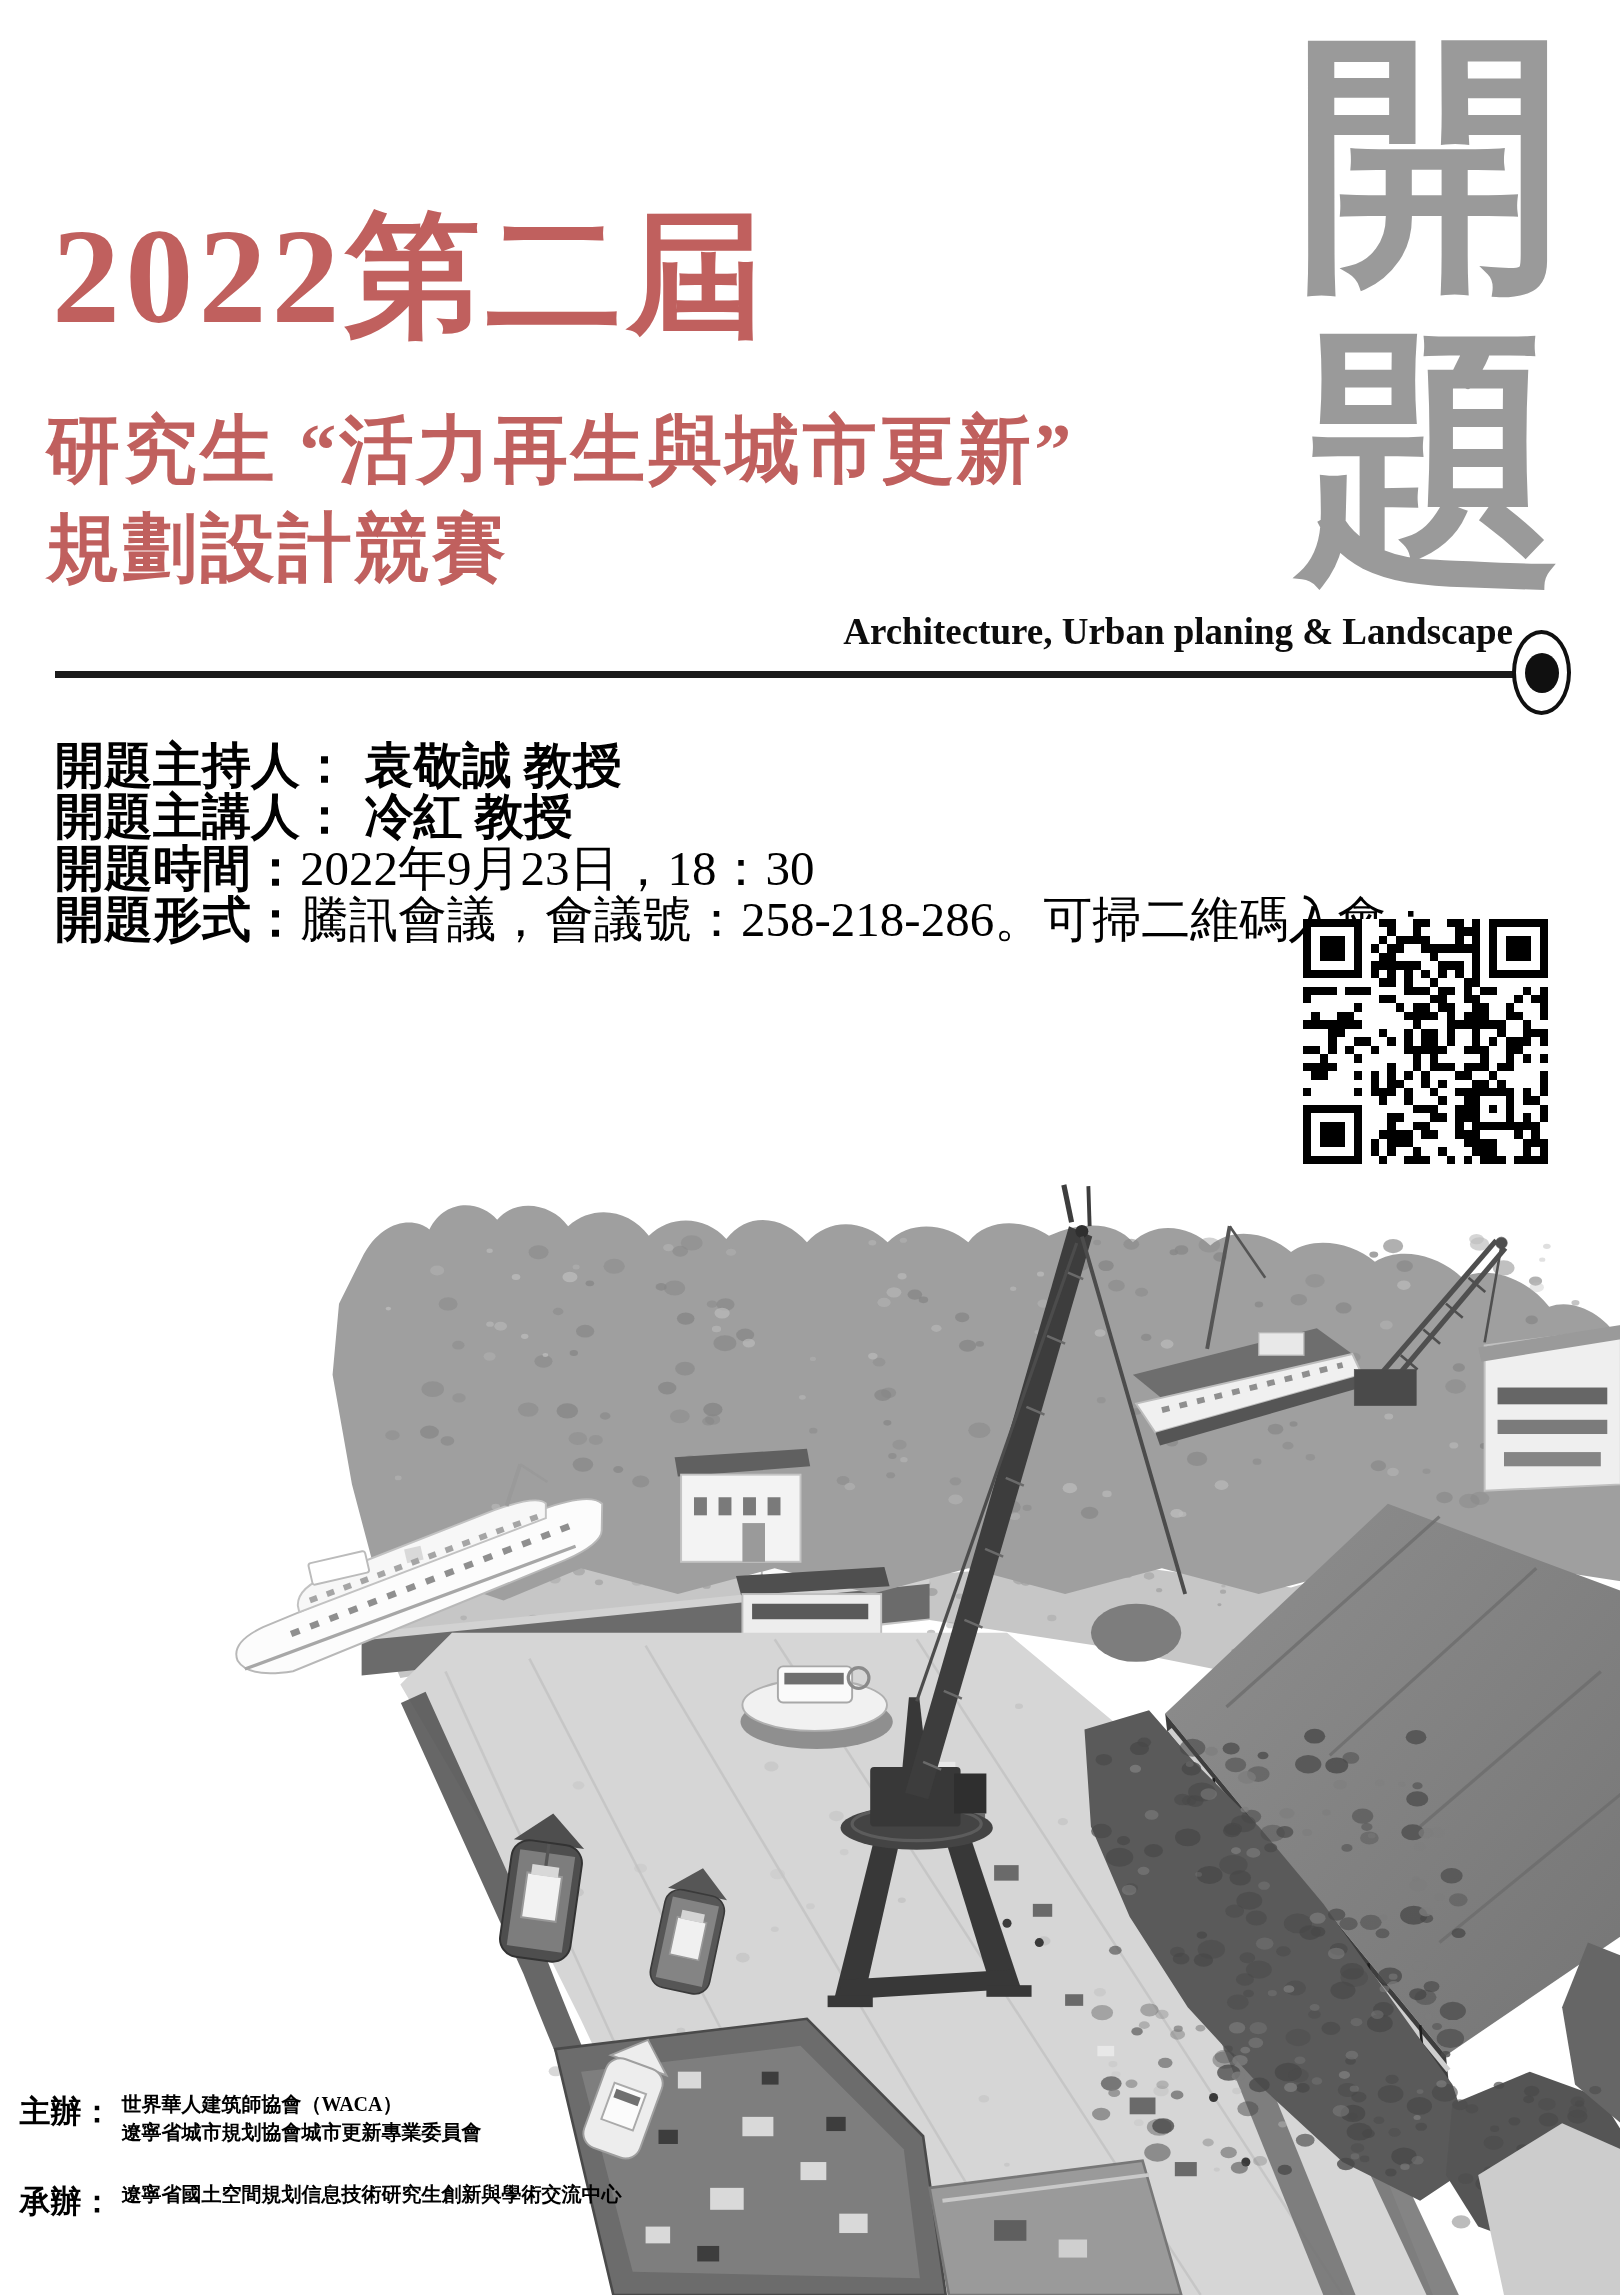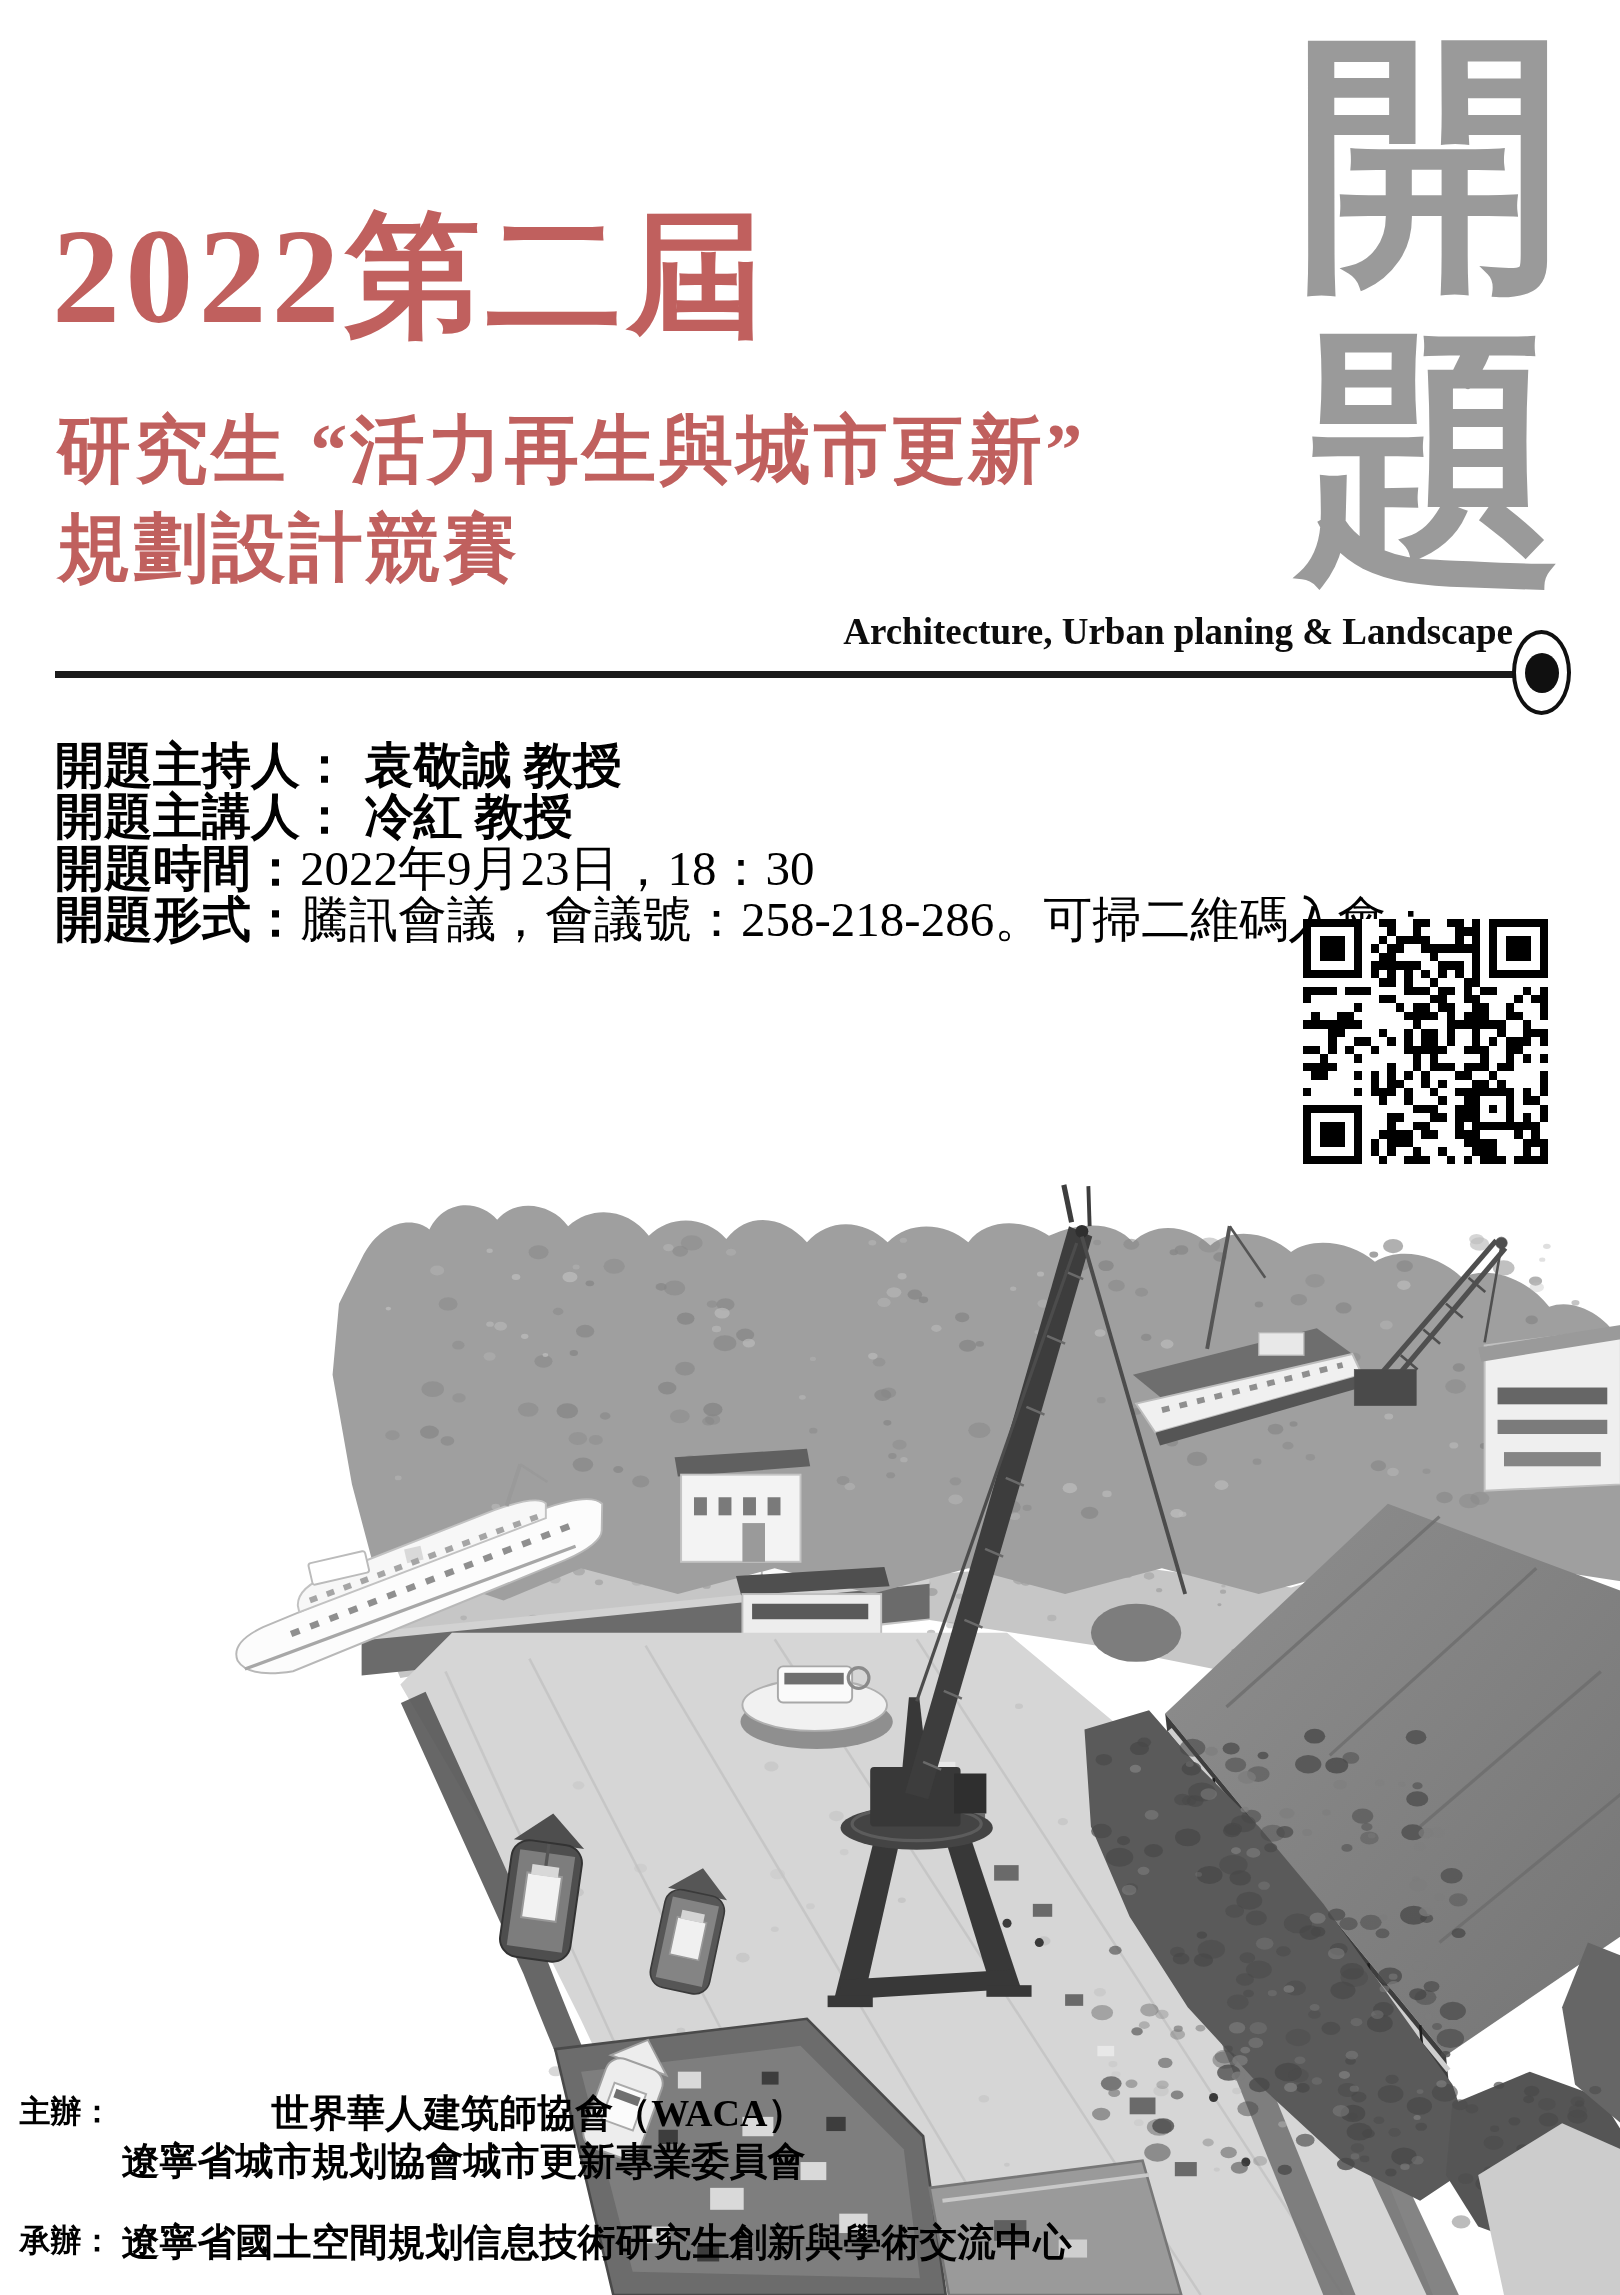--- a/index.html
+++ b/index.html
@@ -3,21 +3,21 @@
 <meta charset="utf-8">
 <style>
   html,body{margin:0;padding:0;background:#ffffff;overflow:hidden;}
   body{width:1621px;height:2295px;position:relative;
        font-family:"Liberation Serif","DejaVu Serif",serif;color:var(--text-black,#000);}
   .poster{position:absolute;inset:0;background:#fff;overflow:hidden;}
 
   
   .title-year{position:absolute;left:52px;top:208px;font-size:136px;line-height:1;
     font-weight:700;color:var(--title-red,#c0605e);letter-spacing:5.2px;white-space:nowrap;}
-  .title-sub{position:absolute;left:57px;color:var(--title-red,#c0605e);font-weight:800;
+  .title-sub{position:absolute;left:46px;color:var(--title-red,#c0605e);font-weight:800;
     font-size:74px;line-height:1;letter-spacing:3.2px;white-space:nowrap;}
   .title-sub1{top:413px;}
   .title-sub2{top:511px;}
 
   .watermark{position:absolute;left:1230px;top:15.5px;width:400px;text-align:center;
     color:var(--watermark-gray,#9a9a9a);font-size:270px;line-height:1.1;font-weight:600;}
   .watermark div{height:297px;}
 
   .english-line{position:absolute;top:613px;right:108px;font-size:37px;line-height:1;
     font-weight:700;white-space:nowrap;color:#0d0d0d;}
@@ -41,21 +41,21 @@
   .qr{position:absolute;left:1303px;top:919px;width:245px;height:245px;background:#fff;}
 
   
   .photo{position:absolute;left:0;top:1181px;width:1621px;height:1114px;display:block;}
 
   
   .orgs{position:absolute;left:19.4px;top:2093px;display:flex;flex-direction:column;gap:40px;}
   .org-row{display:flex;align-items:flex-start;}
   .org-label{font-weight:900;font-size:31px;line-height:1.1;white-space:nowrap;padding-top:1.9px;}
   .org-lines{display:flex;flex-direction:column;gap:5.8px;margin-left:9px;
-    font-size:38px;font-weight:600;line-height:1.1;text-align:right;}
+    font-size:20px;font-weight:600;line-height:1.1;}
   .org-lines span{white-space:nowrap;}
 </style>
 </head>
 <body>
 
 <div class="poster">
 
   <div class="title-year">2022第二屆</div>
   <div class="title-sub title-sub1">研究生 “活力再生與城市更新”</div>
   <div class="title-sub title-sub2">規劃設計競賽</div>

